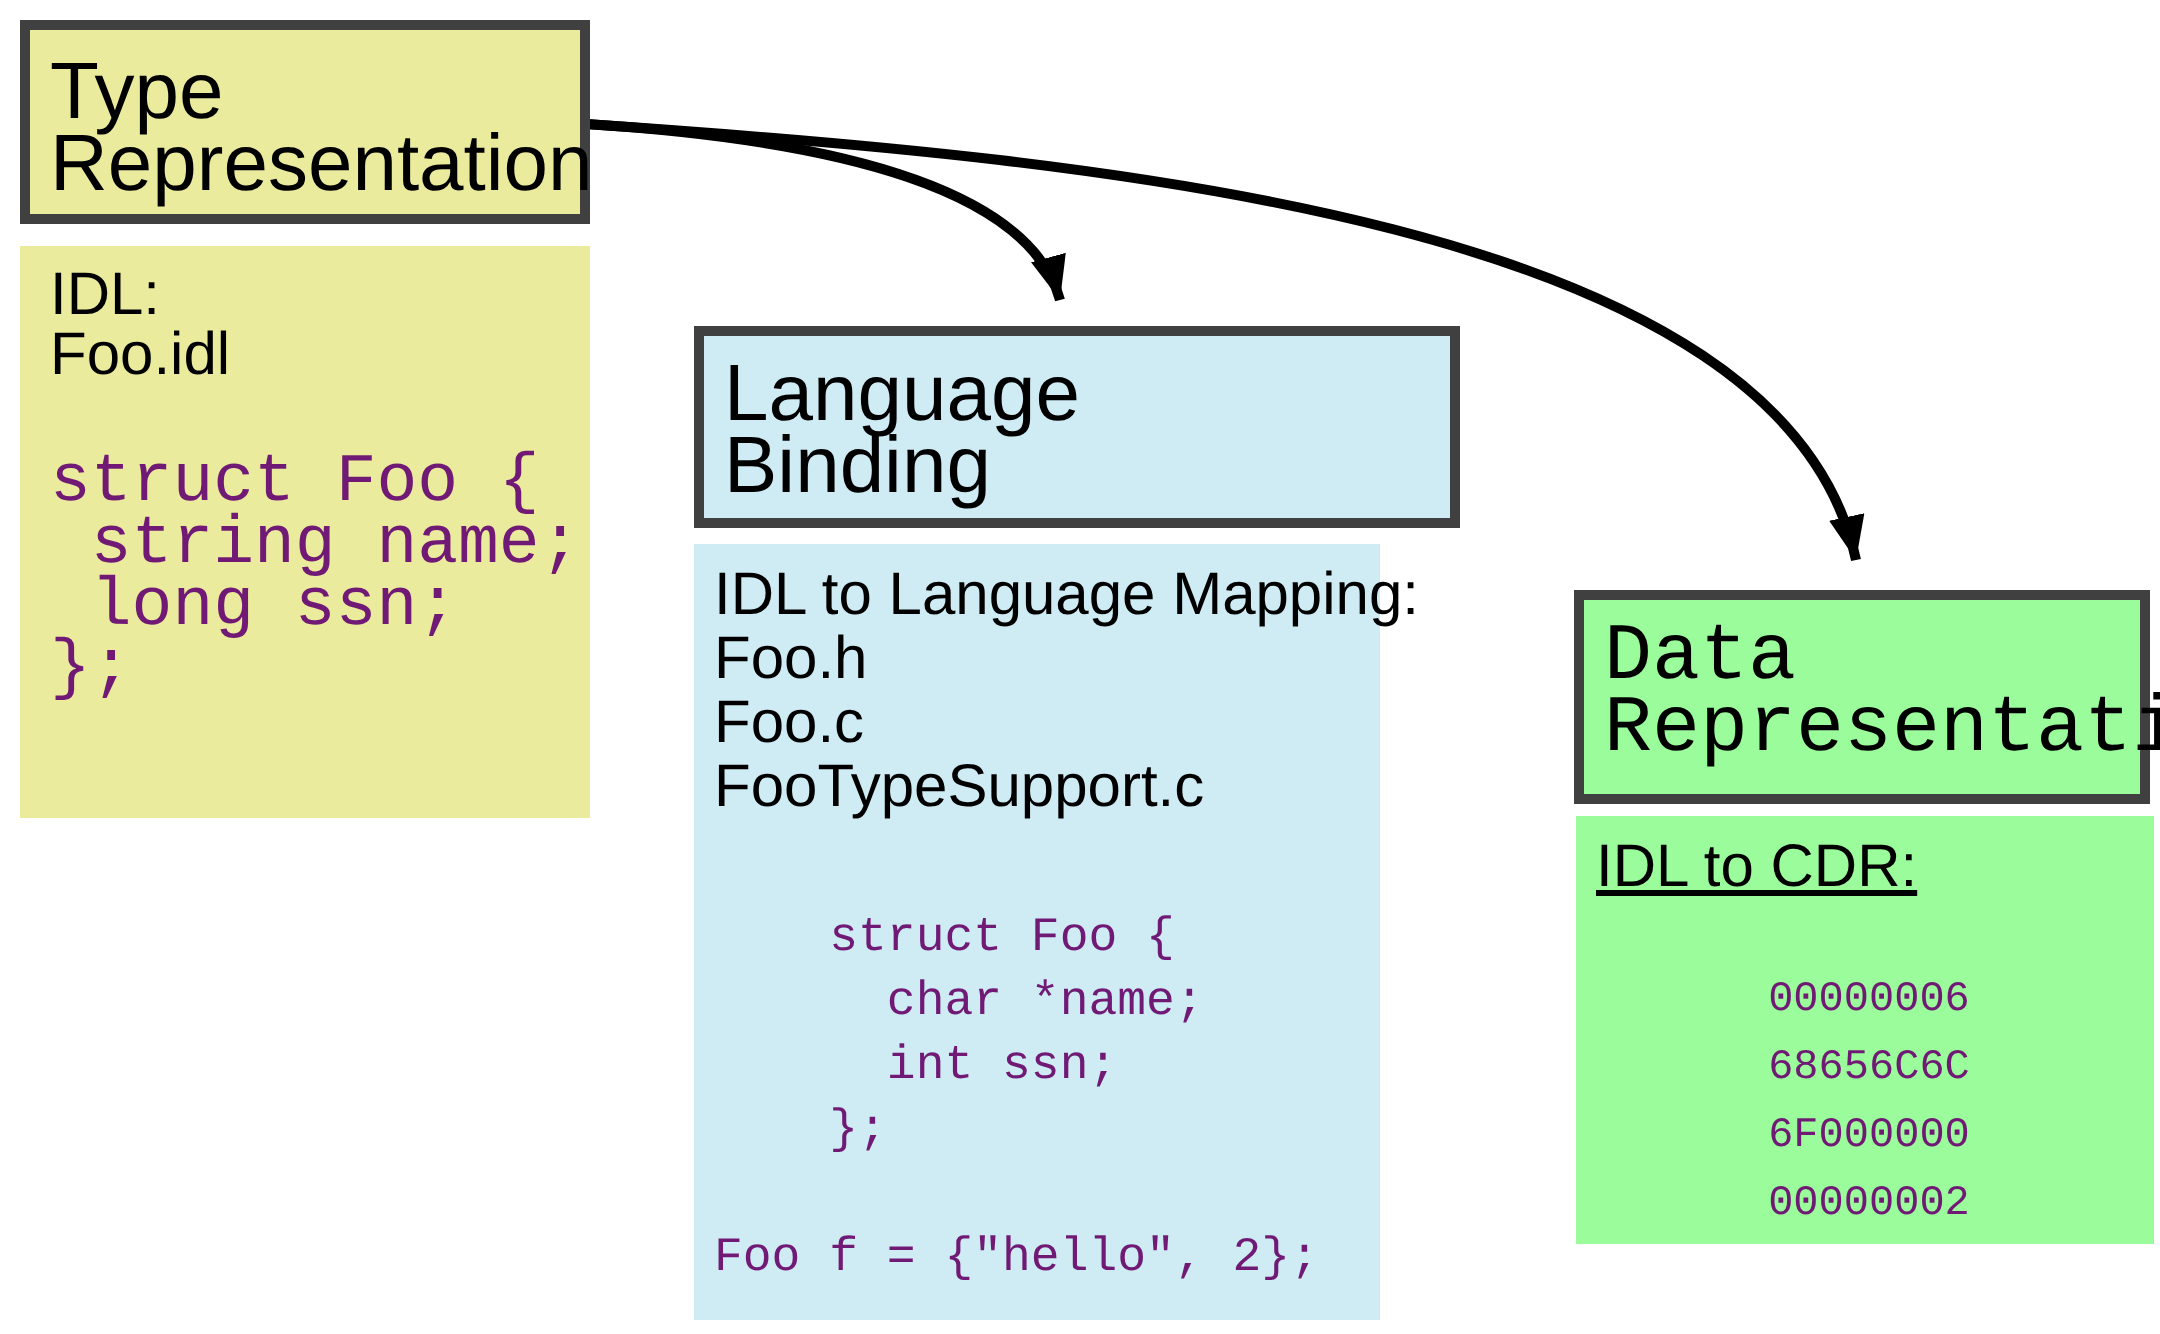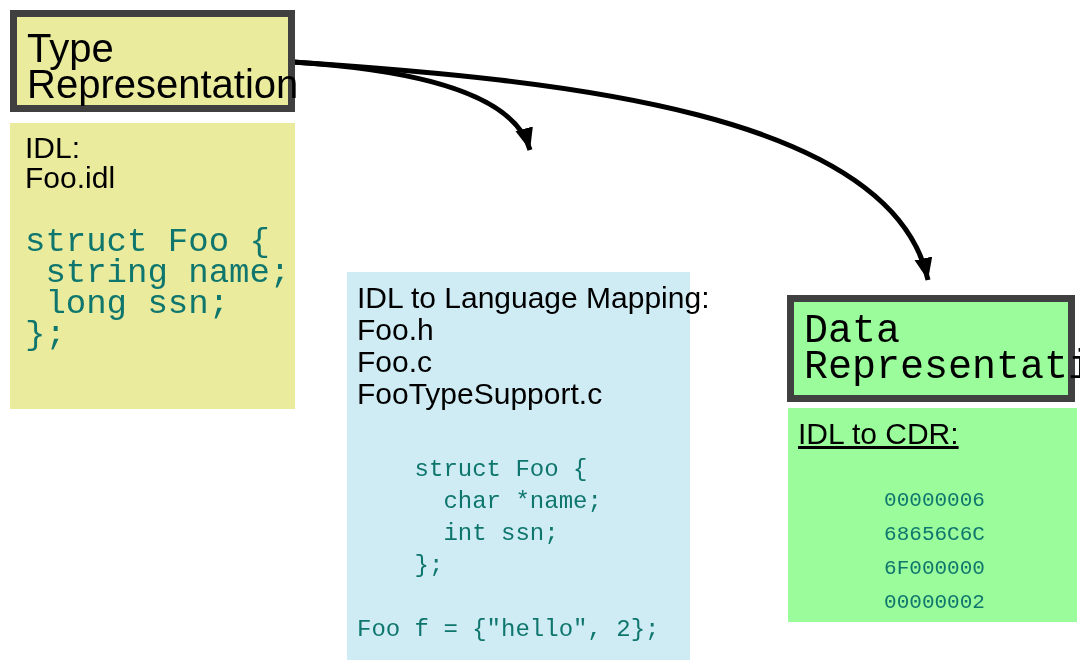--- a/index.html
+++ b/index.html
@@ -13,40 +13,40 @@
     color: #000000;
   }
   .arrow-layer {
     position: absolute;
     left: 0; top: 0;
     width: 1080px; height: 667px;
   }
   .node-title {
     position: absolute;
     box-sizing: border-box;
-    border: 7px solid #404040;
+    border: 5px solid #404040;
     font-size: 40px;
     line-height: 36px;
     padding: 13px 6px 10px 10px;
     white-space: pre;
   }
   .node-body {
     position: absolute;
     box-sizing: border-box;
     padding: 10px 6px 10px 15px;
   }
   .intro {
     font-size: 30px;
     line-height: 31px;
     white-space: pre;
   }
   .code {
     font-family: "Liberation Mono", monospace;
     white-space: pre;
-    color: #0f766e;
+    color: #701a75;
   }
   #title-0 { left: 10px;  top: 10px;  width: 285px; height: 102px; }
   #body-0  { left: 10px;  top: 123px; width: 285px; height: 286px; }
   #title-1 { left: 347px; top: 163px; width: 383px; height: 101px; padding-top: 11px; }
   #body-1  { left: 347px; top: 272px; width: 343px; height: 388px; padding-left: 10px; }
   #title-2 { left: 787px; top: 295px; width: 288px; height: 107px; padding-top: 12px; font-family: Liberation Mono, monospace; }
   #body-2  { left: 788px; top: 408px; width: 289px; height: 214px; padding-left: 10px; }
   #body-0 .intro { line-height: 30px; }
   #body-0 .code  { font-size: 34px; line-height: 31px; margin-top: 34px; }
   #body-1 .intro { line-height: 32px; }
@@ -74,20 +74,22 @@
 
   <div class="node-body" id="body-0" style="background-color: rgb(235, 235, 158);">
     <div class="intro">IDL:
 Foo.idl</div>
     <div class="code">struct Foo {
  string name;
  long ssn;
 };</div>
   </div>
 
+  <div class="node-title" id="title-1" style="background-color: rgb(207, 236, 245);">Language
+Binding</div>
 
   <div class="node-body" id="body-1" style="background-color: rgb(207, 236, 245);">
     <div class="intro">IDL to Language Mapping:
 Foo.h
 Foo.c
 FooTypeSupport.c</div>
     <div class="code">    struct Foo {
       char *name;
       int ssn;
     };

